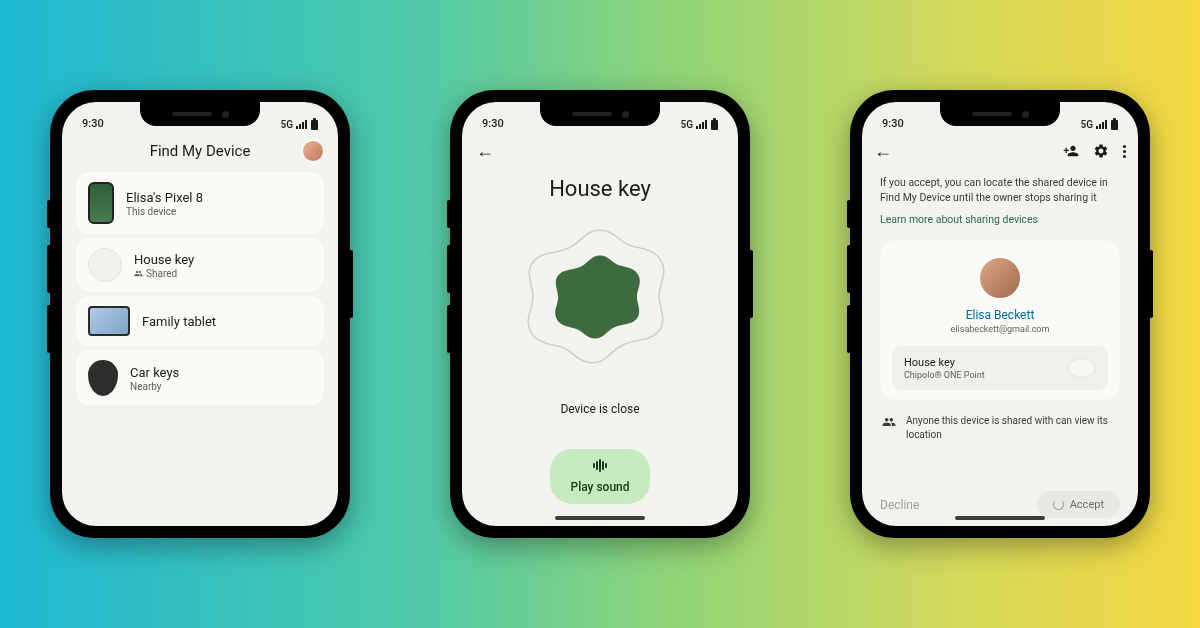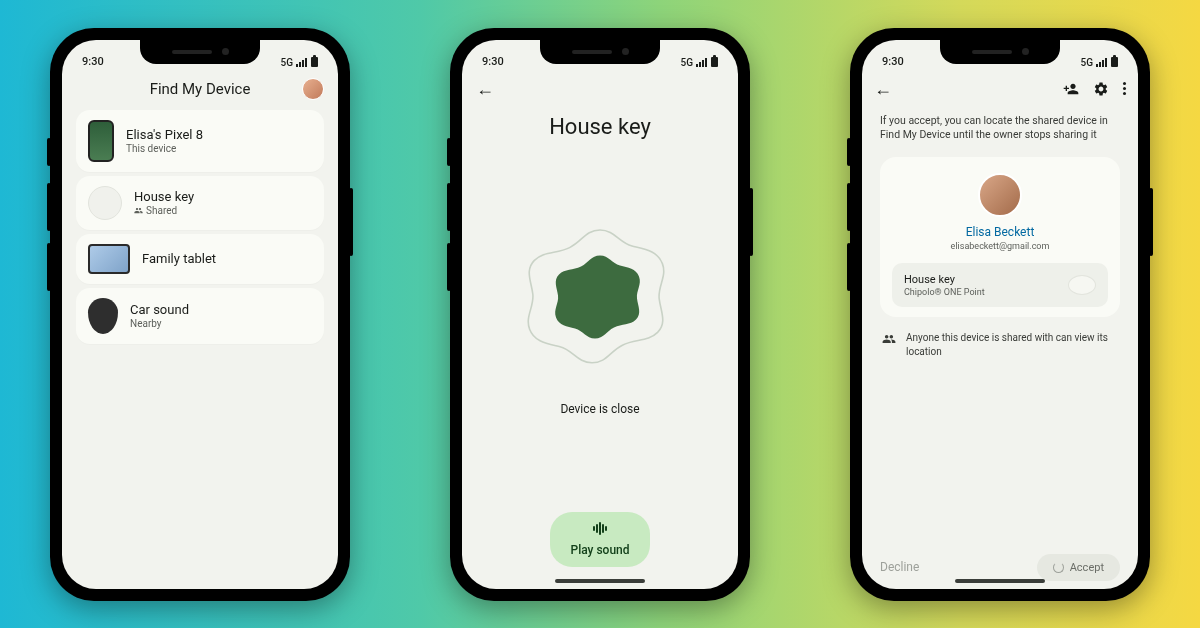--- a/index.html
+++ b/index.html
@@ -9,21 +9,21 @@
     background: linear-gradient(90deg, #1eb8d4 0%, #4fc9a8 35%, #8dd47a 55%, #d4d95a 80%, #f5d842 100%);
     display: flex;
     justify-content: space-around;
     align-items: center;
     font-family: -apple-system, 'Segoe UI', Roboto, Arial, sans-serif;
     overflow: hidden;
   }
 
   .phone {
     width: 300px;
-    height: 573px;
+    height: 448px;
     background: #000;
     border-radius: 44px;
     padding: 12px;
     position: relative;
     box-shadow: 0 8px 28px rgba(0,0,0,.35);
   }
   .side-btn { position:absolute; background:#000; border-radius:3px; }
   .sb-l1 { left:-3px; top:110px; width:4px; height:28px; }
   .sb-l2 { left:-3px; top:155px; width:4px; height:48px; }
   .sb-l3 { left:-3px; top:215px; width:4px; height:48px; }
@@ -223,21 +223,21 @@
       </div>
       <div class="card">
         <div class="thumb tablet"></div>
         <div>
           <div class="dev-title">Family tablet</div>
         </div>
       </div>
       <div class="card">
         <div class="thumb tag"></div>
         <div>
-          <div class="dev-title">Car sound</div>
+          <div class="dev-title">Car keys</div>
           <div class="dev-sub">Nearby</div>
         </div>
       </div>
     </div>
   </div>
 </div>
 
 <div class="phone">
   <div class="side-btn sb-l1"></div>
     <div class="side-btn sb-l2"></div>
@@ -328,20 +328,21 @@
         </span>
         <span class="kebab">
             <span></span>
             <span></span>
             <span></span>
           </span>
       </div>
     </div>
     <div class="s3-body">
       <div class="s3-desc">If you accept, you can locate the shared device in Find My Device until the owner stops sharing it</div>
+      <div class="s3-link">Learn more about sharing devices</div>
       <div class="share-card">
         <div class="big-avatar"></div>
         <div class="owner-name">Elisa Beckett</div>
         <div class="owner-email">elisabeckett@gmail.com</div>
         <div class="inner-row">
           <div class="txts">
             <span class="t1">House key</span>
             <span class="t2">Chipolo® ONE Point</span>
           </div>
           <div class="chip-img"></div>

